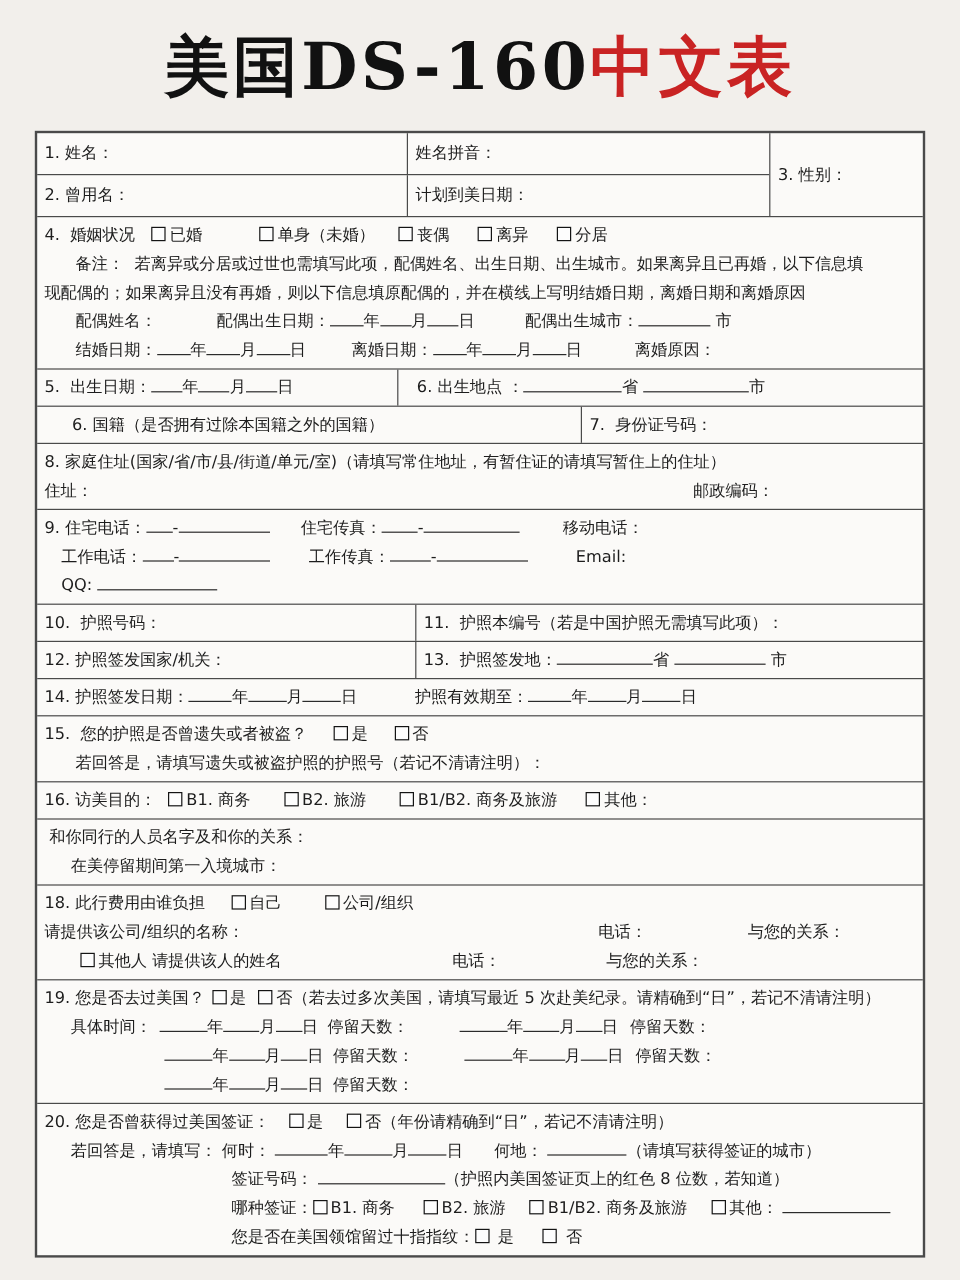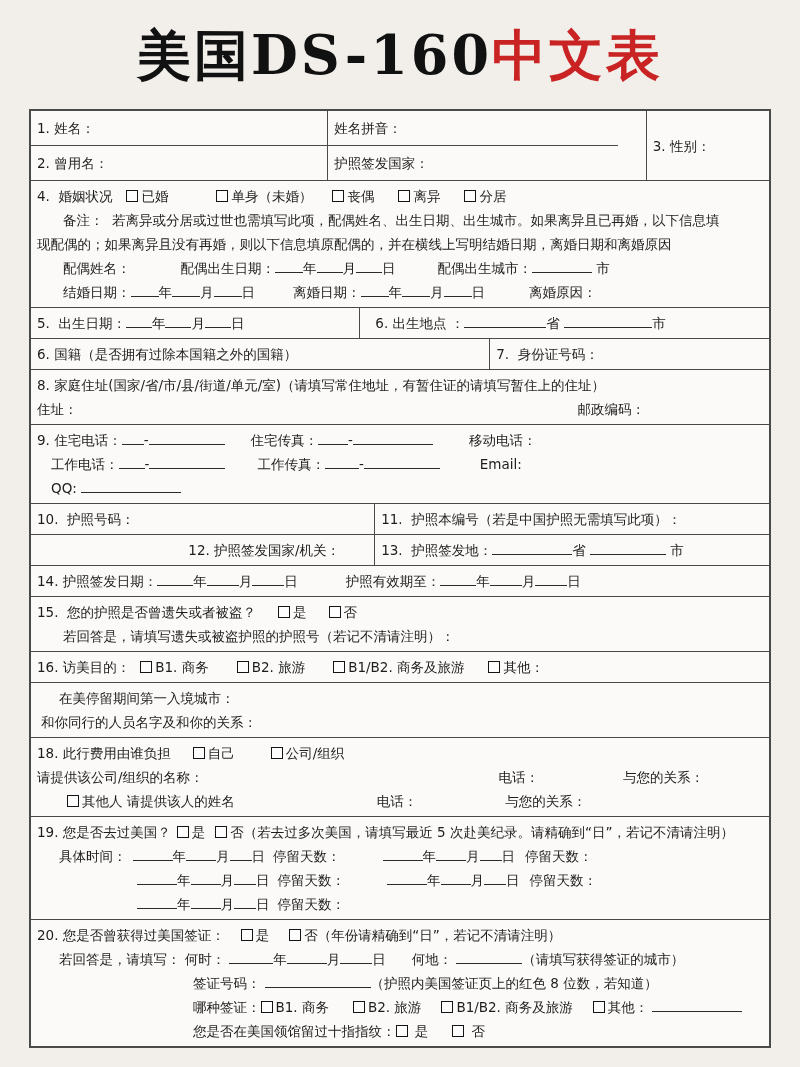--- a/index.html
+++ b/index.html
@@ -19,21 +19,21 @@
     margin:8px 0 16px 0;
     color:#111;
     white-space:nowrap;
   }
   .title .red{color:#c92323;}
   .sheet{
     width:738px;margin:0 auto;
     border:2px solid #4a4a4a;
     background:#fbfaf8;
   }
-  .row{border-top:1.5px solid #4a4a4a;display:flex;align-items:stretch;gap:28px;}
+  .row{border-top:1.5px solid #4a4a4a;display:flex;align-items:stretch;}
   .row:first-child{border-top:none;}
   .cell{padding:3px 6px;box-sizing:border-box;}
   .cell + .cell{border-left:1.5px solid #4a4a4a;}
   .line{min-height:24px;line-height:24px;font-size:13.5px;white-space:nowrap;}
   .tx,.cbl{white-space:pre;}
   .bl{
     display:inline-block;height:15px;
     border-bottom:1.4px solid #2b2b2b;
     vertical-align:baseline;
   }
@@ -71,21 +71,21 @@
             </div>
             <div class="nc2">
               <div class="line"><span class="tx">姓名拼音：</span></div>
             </div>
           </div>
           <div class="nrow">
             <div class="nc1">
               <div class="line"><span class="tx">2. 曾用名：</span></div>
             </div>
             <div class="nc2">
-              <div class="line"><span class="tx">护照签发国家：</span></div>
+              <div class="line"><span class="tx">计划到美日期：</span></div>
             </div>
           </div>
         </div>
         <div class="ncell3">
           <div class="line"><span class="tx">3. 性别：</span></div>
         </div>
       </div>
       <div class="row">
         <div class="cell" style="flex: 1 1 auto; max-width: 100%;">
           <div class="line"><span class="tx">4.  婚姻状况</span><span class="gp" style="width: 14px;"></span><span class="cbw"><span class="cb"></span><span class="cbl">已婚</span></span><span class="gp" style="width: 48px;"></span><span class="cbw"><span class="cb"></span><span class="cbl">单身（未婚）</span></span><span class="gp" style="width: 20px;"></span><span class="cbw"><span class="cb"></span><span class="cbl">丧偶</span></span><span class="gp" style="width: 24px;"></span><span class="cbw"><span class="cb"></span><span class="cbl">离异</span></span><span class="gp" style="width: 24px;"></span><span class="cbw"><span class="cb"></span><span class="cbl">分居</span></span></div>
@@ -97,21 +97,21 @@
       </div>
       <div class="row">
         <div class="cell" style="flex: 0 0 40.7%; max-width: 40.7%;">
           <div class="line"><span class="tx">5.  出生日期：</span><span class="bl" style="width: 26px;"></span><span class="tx">年</span><span class="bl" style="width: 26px;"></span><span class="tx">月</span><span class="bl" style="width: 26px;"></span><span class="tx">日</span></div>
         </div>
         <div class="cell" style="flex: 0 0 59.3%; max-width: 59.3%; padding-left: 15px;">
           <div class="line"><span class="tx">6. 出生地点 ：</span><span class="bl" style="width: 82px;"></span><span class="tx">省 </span><span class="bl" style="width: 88px;"></span><span class="tx">市</span></div>
         </div>
       </div>
       <div class="row">
-        <div class="cell" style="flex: 0 0 58.3%; max-width: 58.3%;">
+        <div class="cell" style="flex: 0 0 58.3%; max-width: 58.3%; margin-left: 23px;">
           <div class="line"><span class="tx">6. 国籍（是否拥有过除本国籍之外的国籍）</span></div>
         </div>
         <div class="cell" style="flex: 0 0 41.7%; max-width: 41.7%;">
           <div class="line"><span class="tx">7.  身份证号码：</span></div>
         </div>
       </div>
       <div class="row">
         <div class="cell" style="flex: 1 1 auto; max-width: 100%;">
           <div class="line"><span class="tx">8. 家庭住址(国家/省/市/县/街道/单元/室)（请填写常住地址，有暂住证的请填写暂住上的住址）</span></div>
           <div class="line"><span class="tx">住址：</span><span class="gp" style="width: 500px;"></span><span class="tx">邮政编码：</span></div>
@@ -126,21 +126,21 @@
       </div>
       <div class="row">
         <div class="cell" style="flex: 0 0 42.7%; max-width: 42.7%;">
           <div class="line"><span class="tx">10.  护照号码：</span></div>
         </div>
         <div class="cell" style="flex: 0 0 57.3%; max-width: 57.3%;">
           <div class="line"><span class="tx">11.  护照本编号（若是中国护照无需填写此项）：</span></div>
         </div>
       </div>
       <div class="row">
-        <div class="cell" style="flex: 0 0 42.7%; max-width: 42.7%; text-align: right;">
+        <div class="cell" style="flex: 0 0 42.7%; max-width: 42.7%;">
           <div class="line"><span class="tx">12. 护照签发国家/机关：</span></div>
         </div>
         <div class="cell" style="flex: 0 0 57.3%; max-width: 57.3%;">
           <div class="line"><span class="tx">13.  护照签发地：</span><span class="bl" style="width: 80px;"></span><span class="tx">省 </span><span class="bl" style="width: 76px;"></span><span class="tx"> 市</span></div>
         </div>
       </div>
       <div class="row">
         <div class="cell" style="flex: 1 1 auto; max-width: 100%;">
           <div class="line"><span class="tx">14. 护照签发日期：</span><span class="bl" style="width: 36px;"></span><span class="tx">年</span><span class="bl" style="width: 32px;"></span><span class="tx">月</span><span class="bl" style="width: 32px;"></span><span class="tx">日</span><span class="gp" style="width: 48px;"></span><span class="tx">护照有效期至：</span><span class="bl" style="width: 36px;"></span><span class="tx">年</span><span class="bl" style="width: 32px;"></span><span class="tx">月</span><span class="bl" style="width: 32px;"></span><span class="tx">日</span></div>
         </div>
@@ -151,22 +151,22 @@
           <div class="line"><span class="gp" style="width: 26px;"></span><span class="tx">若回答是，请填写遗失或被盗护照的护照号（若记不清请注明）：</span></div>
         </div>
       </div>
       <div class="row">
         <div class="cell" style="flex: 1 1 auto; max-width: 100%;">
           <div class="line"><span class="tx">16. 访美目的：</span><span class="gp" style="width: 10px;"></span><span class="cbw"><span class="cb"></span><span class="cbl">B1. 商务</span></span><span class="gp" style="width: 28px;"></span><span class="cbw"><span class="cb"></span><span class="cbl">B2. 旅游</span></span><span class="gp" style="width: 28px;"></span><span class="cbw"><span class="cb"></span><span class="cbl">B1/B2. 商务及旅游</span></span><span class="gp" style="width: 24px;"></span><span class="cbw"><span class="cb"></span><span class="cbl">其他：</span></span></div>
         </div>
       </div>
       <div class="row">
         <div class="cell" style="flex: 1 1 auto; max-width: 100%;">
+          <div class="line"><span class="gp" style="width: 4px;"></span><span class="tx">和你同行的人员名字及和你的关系：</span></div>
           <div class="line"><span class="gp" style="width: 22px;"></span><span class="tx">在美停留期间第一入境城市：</span></div>
-          <div class="line"><span class="gp" style="width: 4px;"></span><span class="tx">和你同行的人员名字及和你的关系：</span></div>
         </div>
       </div>
       <div class="row">
         <div class="cell" style="flex: 1 1 auto; max-width: 100%;">
           <div class="line"><span class="tx">18. 此行费用由谁负担</span><span class="gp" style="width: 22px;"></span><span class="cbw"><span class="cb"></span><span class="cbl">自己</span></span><span class="gp" style="width: 36px;"></span><span class="cbw"><span class="cb"></span><span class="cbl">公司/组织</span></span></div>
           <div class="line"><span class="tx">请提供该公司/组织的名称：</span><span class="gp" style="width: 295px;"></span><span class="tx">电话：</span><span class="gp" style="width: 84px;"></span><span class="tx">与您的关系：</span></div>
           <div class="line"><span class="gp" style="width: 30px;"></span><span class="cbw"><span class="cb"></span><span class="cbl">其他人</span></span><span class="tx"> 请提供该人的姓名</span><span class="gp" style="width: 142px;"></span><span class="tx">电话：</span><span class="gp" style="width: 88px;"></span><span class="tx">与您的关系：</span></div>
         </div>
       </div>
       <div class="row">

